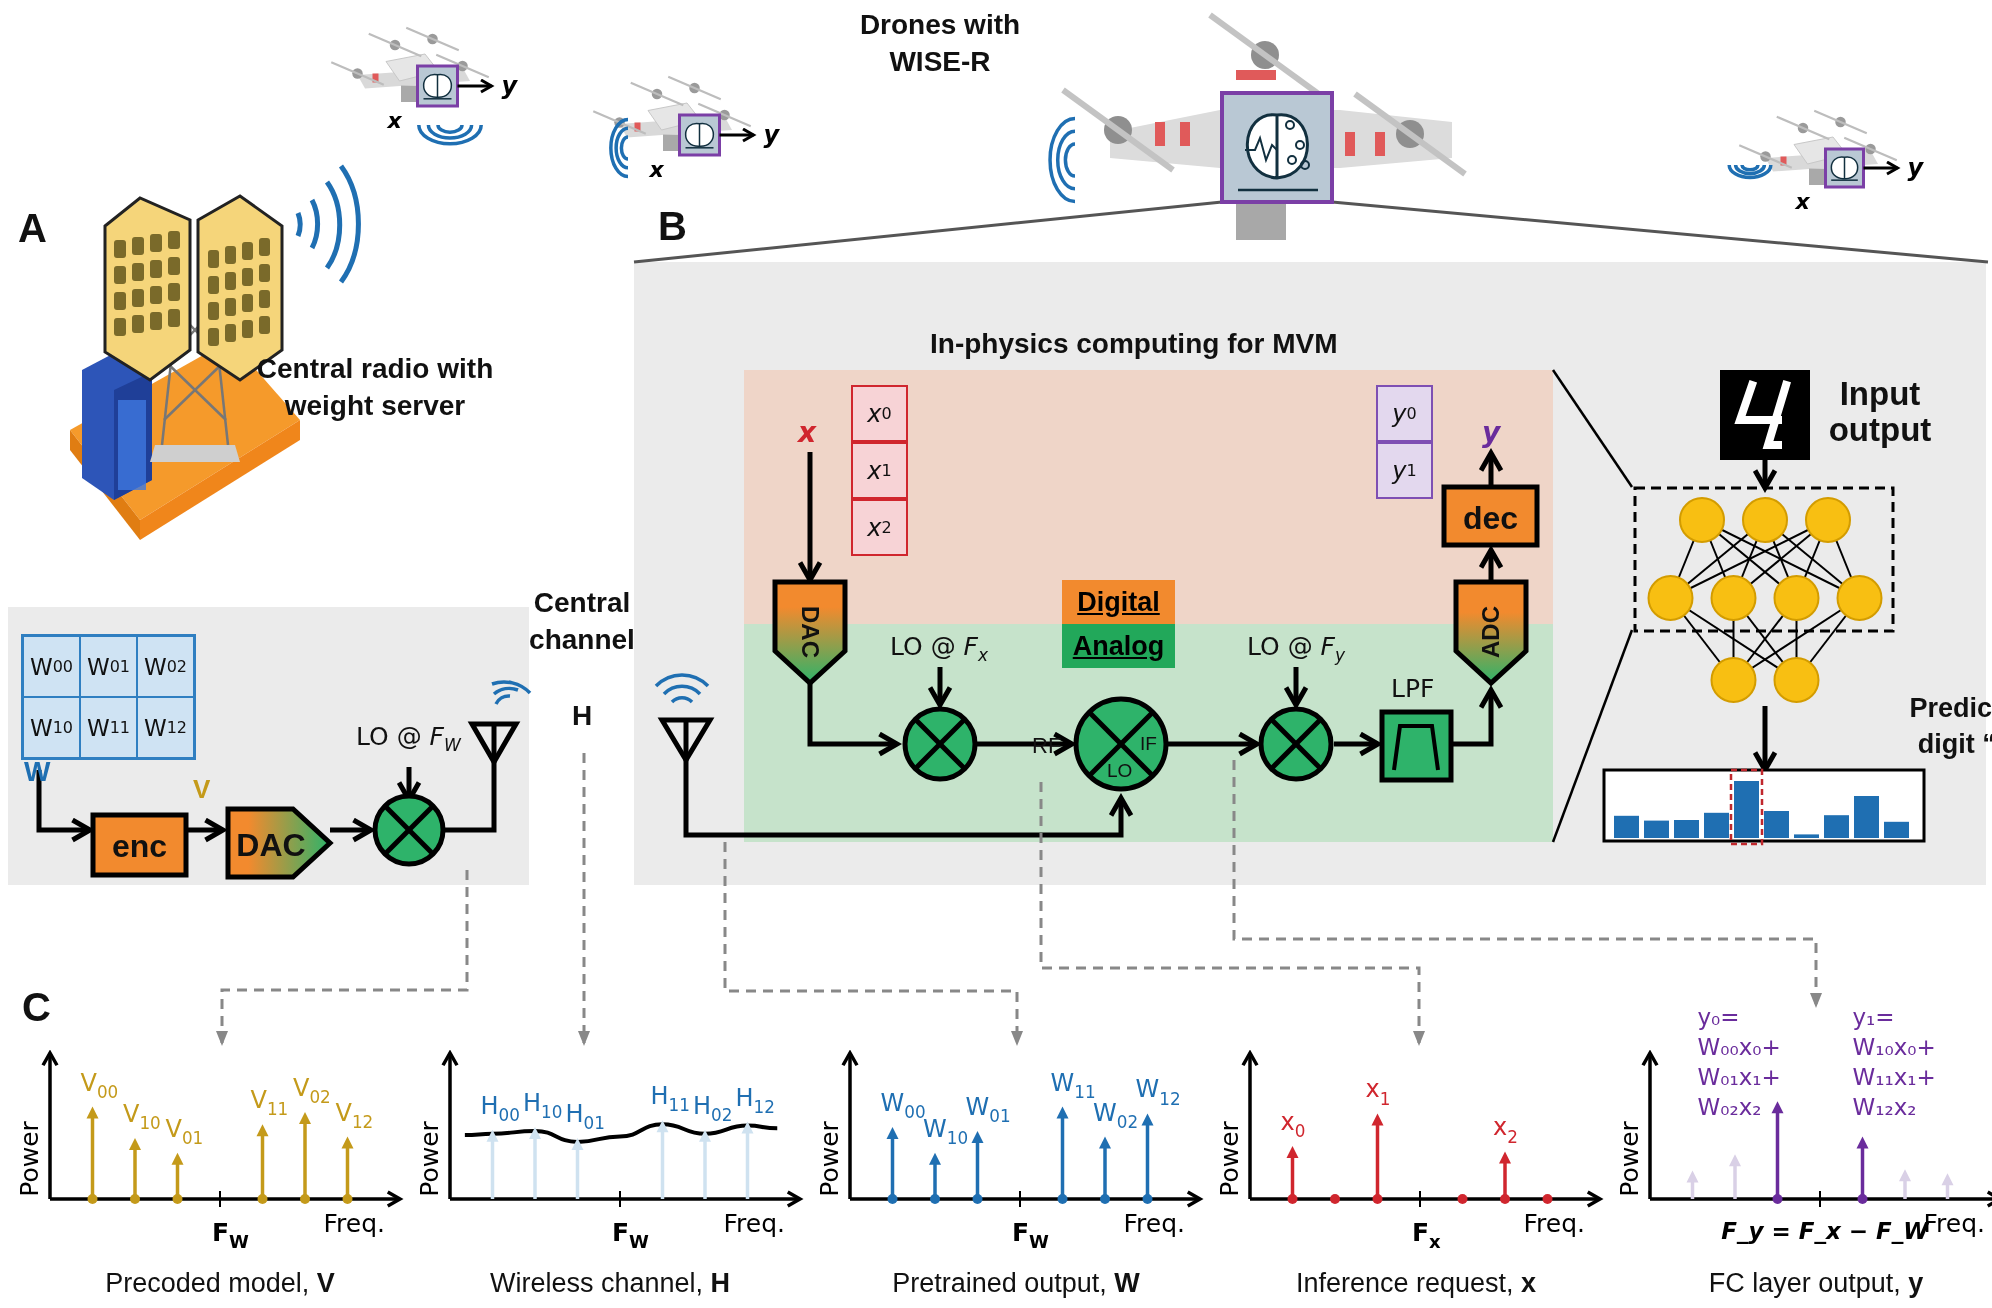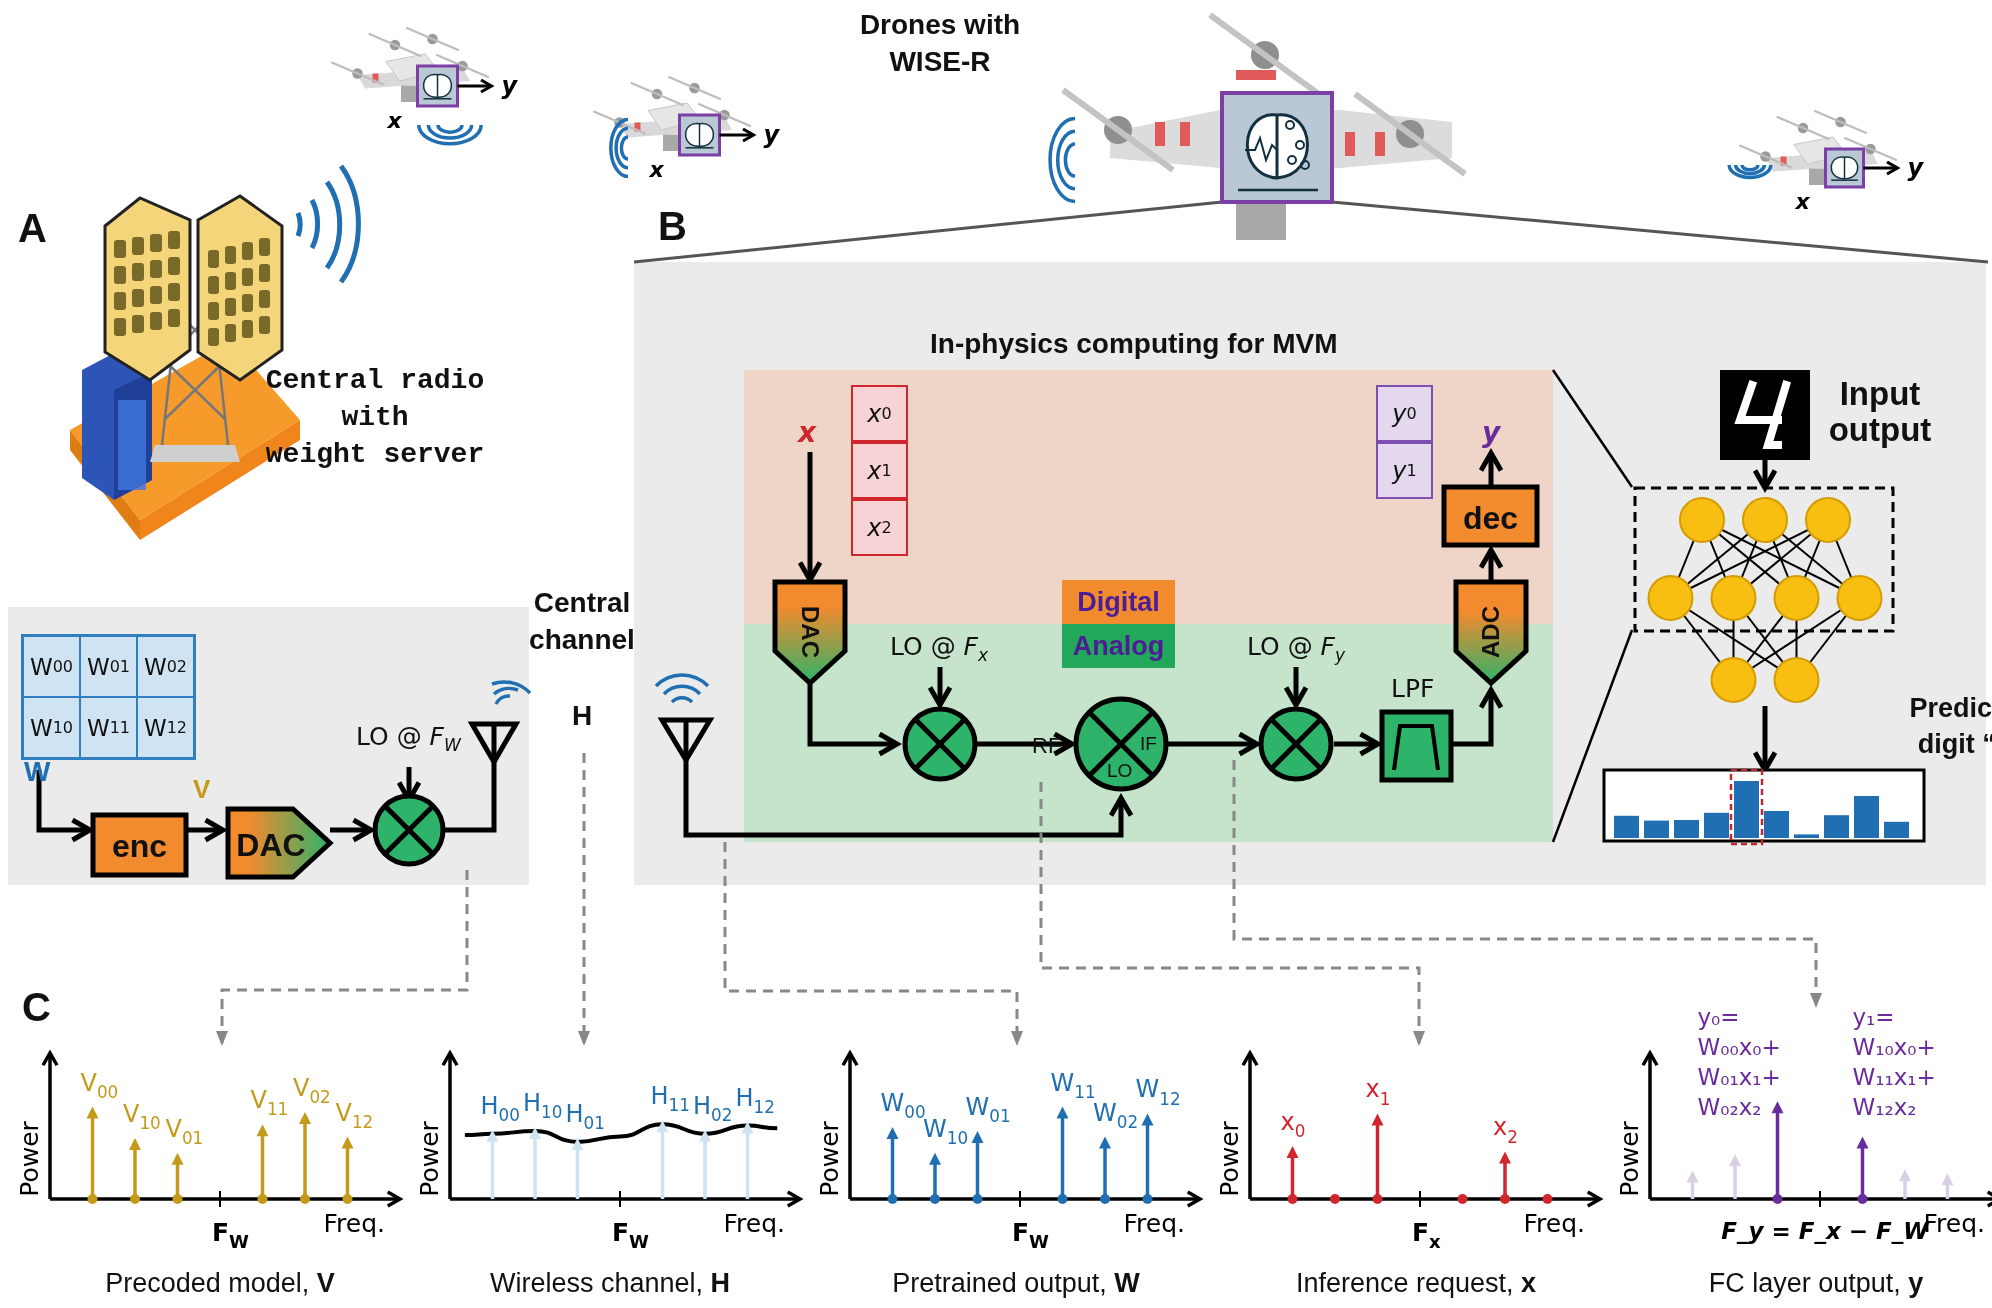--- a/index.html
+++ b/index.html
@@ -4,22 +4,22 @@
 <style>
   html, body { margin:0; padding:0; background:#ffffff; }
   body { width:1992px; height:1308px; position:relative; overflow:hidden;
          font-family:"Liberation Sans", "DejaVu Sans", sans-serif; color:#111; }
   .abs { position:absolute; }
   .panel-letter { font-weight:bold; font-size:40px; }
   .bold-label { font-weight:bold; font-size:28px; text-align:center; line-height:37px; }
   .mathit { font-family:"DejaVu Sans", sans-serif; font-style:italic; }
   .box-cell { position:absolute; display:flex; align-items:center; justify-content:center;
               font-family:"DejaVu Sans", sans-serif; font-style:italic; font-size:24px; }
-  .badge { position:absolute; color:#4c1d95; font-weight:bold; font-size:27px;
-           display:flex; align-items:center; justify-content:center; }
+  .badge { position:absolute; color:#000000; font-weight:bold; font-size:27px;
+           display:flex; align-items:center; justify-content:center;text-decoration:underline; }
   .blocklabel { font-weight:bold; font-size:32px; }
   .lo-label { font-family:"DejaVu Sans", sans-serif; font-size:25px; }
   .chart-title { position:absolute; font-size:27px; text-align:center; width:400px; }
   svg text { font-family:"DejaVu Sans", sans-serif; }
 </style>
 </head>
 <body>
 
 <svg class="abs" width="1992" height="1308" style="left:0;top:0;" xmlns="http://www.w3.org/2000/svg">
   <defs>
@@ -505,21 +505,21 @@
 
 <div class="abs panel-letter" style="left:18px;top:206px;">A</div>
 <div class="abs panel-letter" style="left:658px;top:204px;">B</div>
 <div class="abs panel-letter" style="left:22px;top:985px;">C</div>
 
 <div class="abs bold-label" style="left:830px;top:6px;width:220px;">
   <div>Drones with</div>
   <div>WISE-R</div>
 </div>
 
-<div class="abs bold-label" style="left:240px;top:362px;width:270px;font-family:Liberation Mono, monospace;">
+<div class="abs bold-label" style="left:240px;top:350px;width:270px;">
   <div>Central radio with</div>
   <div>weight server</div>
 </div>
 
 <div class="abs bold-label" style="left:512px;top:584px;width:140px;">
   <div>Central</div>
   <div>channel</div>
 </div>
 <div class="abs" style="left:572px;top:700px;font-weight:bold;font-size:28px;">H</div>
 

